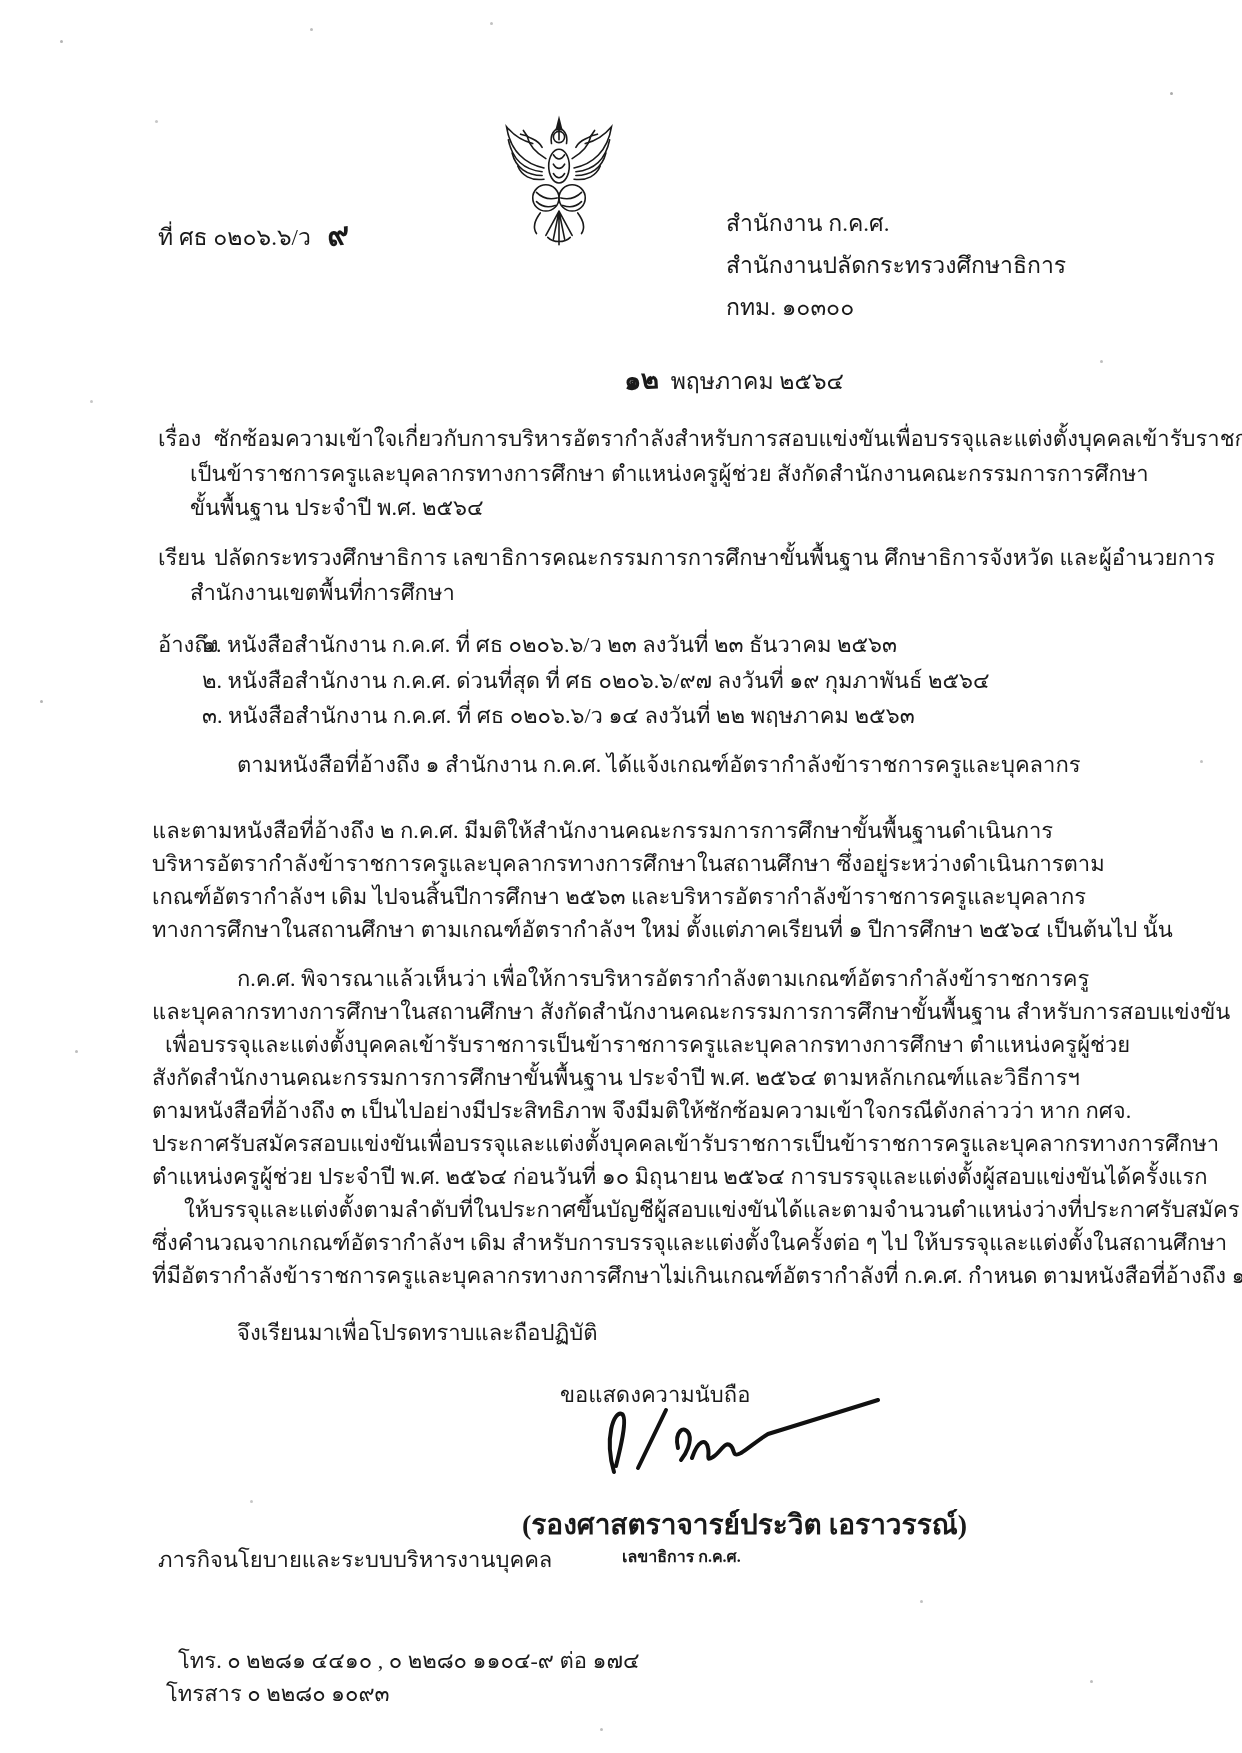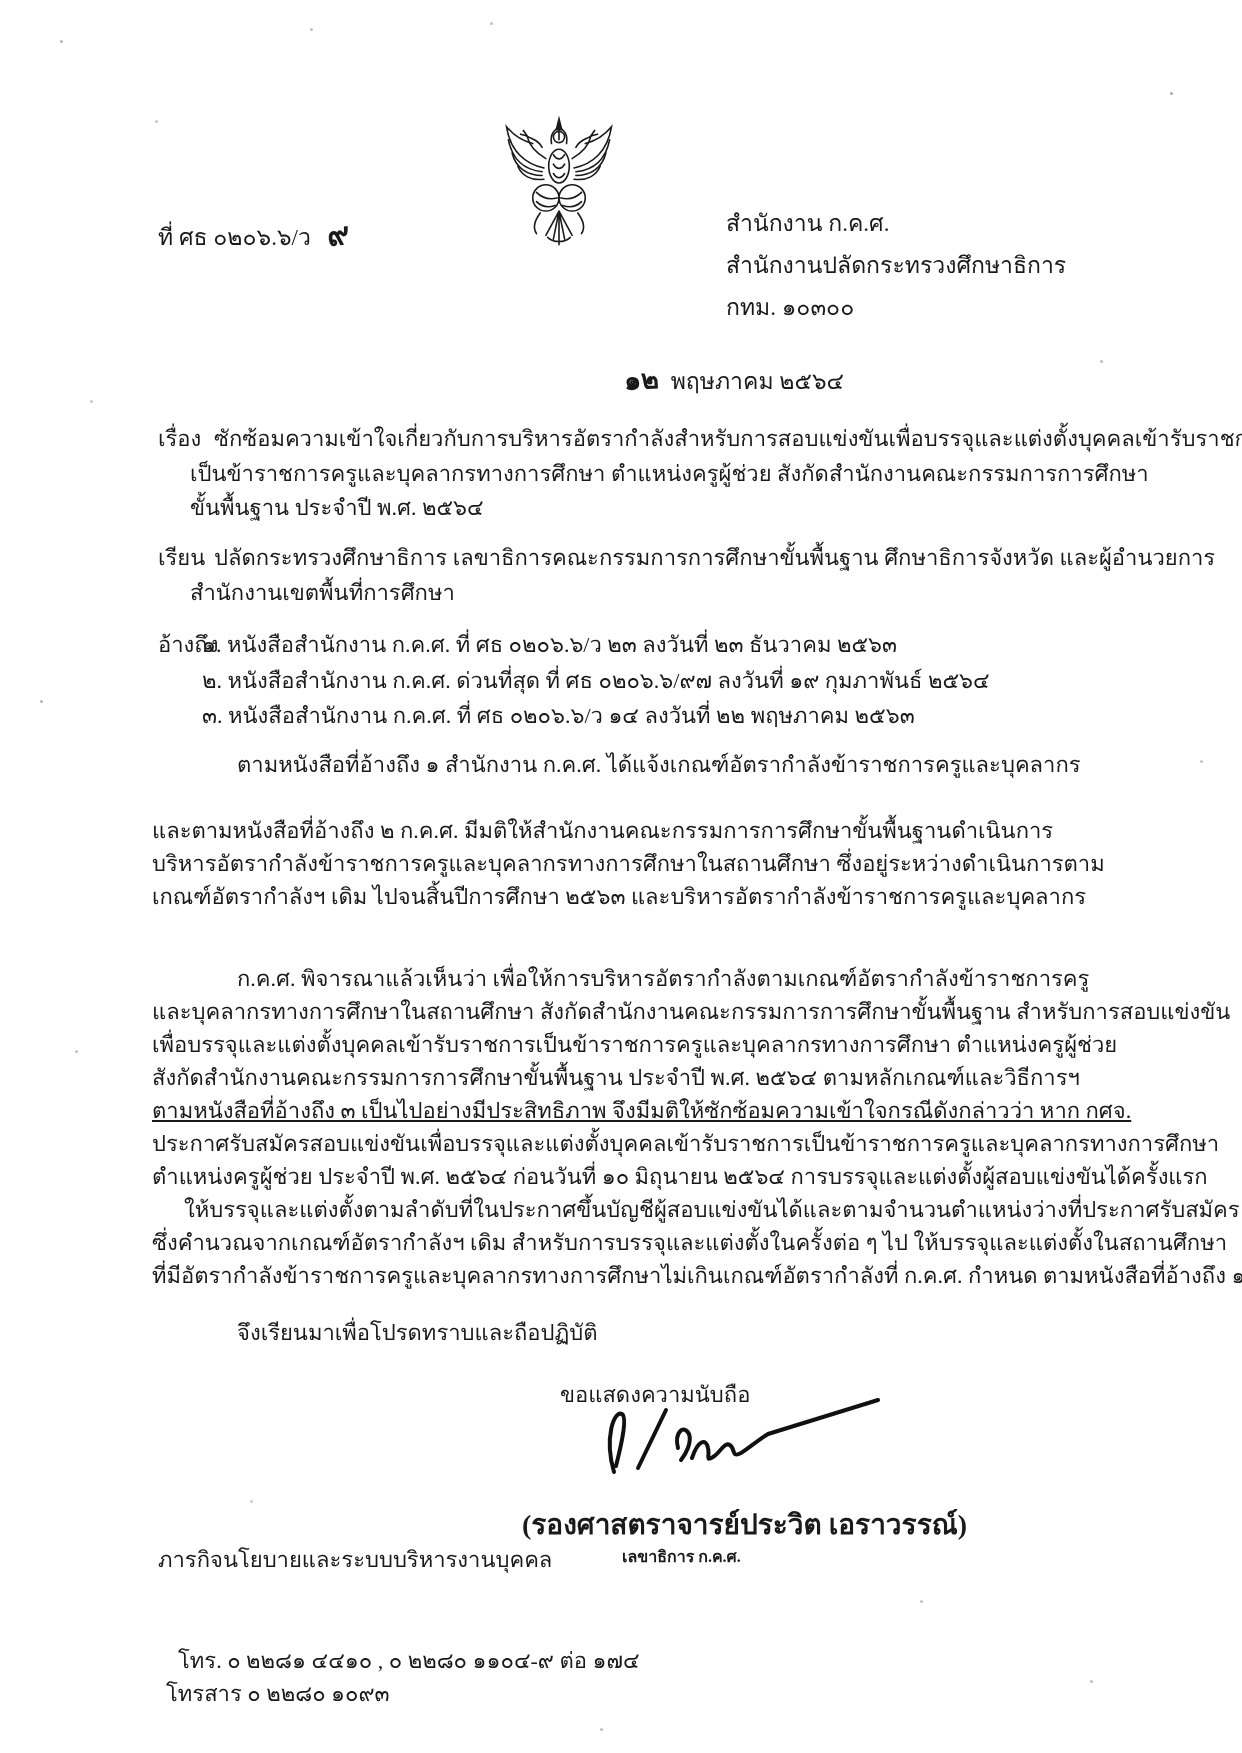--- a/index.html
+++ b/index.html
@@ -101,26 +101,27 @@
 
   <div class="t" style="left:158px;top:630px;">อ้างถึง</div>
   <div class="t" style="left:202px;top:630px;">๑. หนังสือสำนักงาน ก.ค.ศ. ที่ ศธ ๐๒๐๖.๖/ว ๒๓ ลงวันที่ ๒๓ ธันวาคม ๒๕๖๓</div>
   <div class="t" style="left:202px;top:666px;">๒. หนังสือสำนักงาน ก.ค.ศ. ด่วนที่สุด ที่ ศธ ๐๒๐๖.๖/๙๗ ลงวันที่ ๑๙ กุมภาพันธ์ ๒๕๖๔</div>
   <div class="t" style="left:202px;top:701px;">๓. หนังสือสำนักงาน ก.ค.ศ. ที่ ศธ ๐๒๐๖.๖/ว ๑๔ ลงวันที่ ๒๒ พฤษภาคม ๒๕๖๓</div>
 
   <div class="t" style="left:237px;top:750px;">ตามหนังสือที่อ้างถึง ๑ สำนักงาน ก.ค.ศ. ได้แจ้งเกณฑ์อัตรากำลังข้าราชการครูและบุคลากร</div>
   <div class="t" style="left:152px;top:816px;">และตามหนังสือที่อ้างถึง ๒ ก.ค.ศ. มีมติให้สำนักงานคณะกรรมการการศึกษาขั้นพื้นฐานดำเนินการ</div>
   <div class="t" style="left:152px;top:849px;">บริหารอัตรากำลังข้าราชการครูและบุคลากรทางการศึกษาในสถานศึกษา ซึ่งอยู่ระหว่างดำเนินการตาม</div>
   <div class="t" style="left:152px;top:882px;">เกณฑ์อัตรากำลังฯ เดิม ไปจนสิ้นปีการศึกษา ๒๕๖๓ และบริหารอัตรากำลังข้าราชการครูและบุคลากร</div>
+  <div class="t" style="left:152px;top:915px;">ทางการศึกษาในสถานศึกษา ตามเกณฑ์อัตรากำลังฯ ใหม่ ตั้งแต่ภาคเรียนที่ ๑ ปีการศึกษา ๒๕๖๔ เป็นต้นไป นั้น</div>
 
   <div class="t" style="left:237px;top:964px;">ก.ค.ศ. พิจารณาแล้วเห็นว่า เพื่อให้การบริหารอัตรากำลังตามเกณฑ์อัตรากำลังข้าราชการครู</div>
   <div class="t" style="left:152px;top:997px;">และบุคลากรทางการศึกษาในสถานศึกษา สังกัดสำนักงานคณะกรรมการการศึกษาขั้นพื้นฐาน สำหรับการสอบแข่งขัน</div>
-  <div class="t" style="left:152px;top:1030px;text-align:center;">เพื่อบรรจุและแต่งตั้งบุคคลเข้ารับราชการเป็นข้าราชการครูและบุคลากรทางการศึกษา ตำแหน่งครูผู้ช่วย</div>
+  <div class="t" style="left:165px;top:1030px;text-align:center;">เพื่อบรรจุและแต่งตั้งบุคคลเข้ารับราชการเป็นข้าราชการครูและบุคลากรทางการศึกษา ตำแหน่งครูผู้ช่วย</div>
   <div class="t" style="left:152px;top:1063px;">สังกัดสำนักงานคณะกรรมการการศึกษาขั้นพื้นฐาน ประจำปี พ.ศ. ๒๕๖๔ ตามหลักเกณฑ์และวิธีการฯ</div>
-  <div class="t" style="left:152px;top:1096px;text-decoration:underline;">ตามหนังสือที่อ้างถึง ๓ เป็นไปอย่างมีประสิทธิภาพ จึงมีมติให้ซักซ้อมความเข้าใจกรณีดังกล่าวว่า หาก กศจ.</div>
+  <div class="t" style="left:152px;top:1096px;">ตามหนังสือที่อ้างถึง ๓ เป็นไปอย่างมีประสิทธิภาพ จึงมีมติให้ซักซ้อมความเข้าใจกรณีดังกล่าวว่า หาก กศจ.</div>
   <div class="t" style="left:152px;top:1129px;">ประกาศรับสมัครสอบแข่งขันเพื่อบรรจุและแต่งตั้งบุคคลเข้ารับราชการเป็นข้าราชการครูและบุคลากรทางการศึกษา</div>
   <div class="t" style="left:152px;top:1162px;">ตำแหน่งครูผู้ช่วย ประจำปี พ.ศ. ๒๕๖๔ ก่อนวันที่ ๑๐ มิถุนายน ๒๕๖๔ การบรรจุและแต่งตั้งผู้สอบแข่งขันได้ครั้งแรก</div>
   <div class="t" style="left:152px;top:1195px;margin-left:32px;">ให้บรรจุและแต่งตั้งตามลำดับที่ในประกาศขึ้นบัญชีผู้สอบแข่งขันได้และตามจำนวนตำแหน่งว่างที่ประกาศรับสมัคร</div>
   <div class="t" style="left:152px;top:1228px;">ซึ่งคำนวณจากเกณฑ์อัตรากำลังฯ เดิม สำหรับการบรรจุและแต่งตั้งในครั้งต่อ ๆ ไป ให้บรรจุและแต่งตั้งในสถานศึกษา</div>
   <div class="t" style="left:152px;top:1261px;">ที่มีอัตรากำลังข้าราชการครูและบุคลากรทางการศึกษาไม่เกินเกณฑ์อัตรากำลังที่ ก.ค.ศ. กำหนด ตามหนังสือที่อ้างถึง ๑</div>
 
   <div class="t" style="left:237px;top:1318px;">จึงเรียนมาเพื่อโปรดทราบและถือปฏิบัติ</div>
 
   <div class="t" style="left:560px;top:1380px;">ขอแสดงความนับถือ</div>
 

